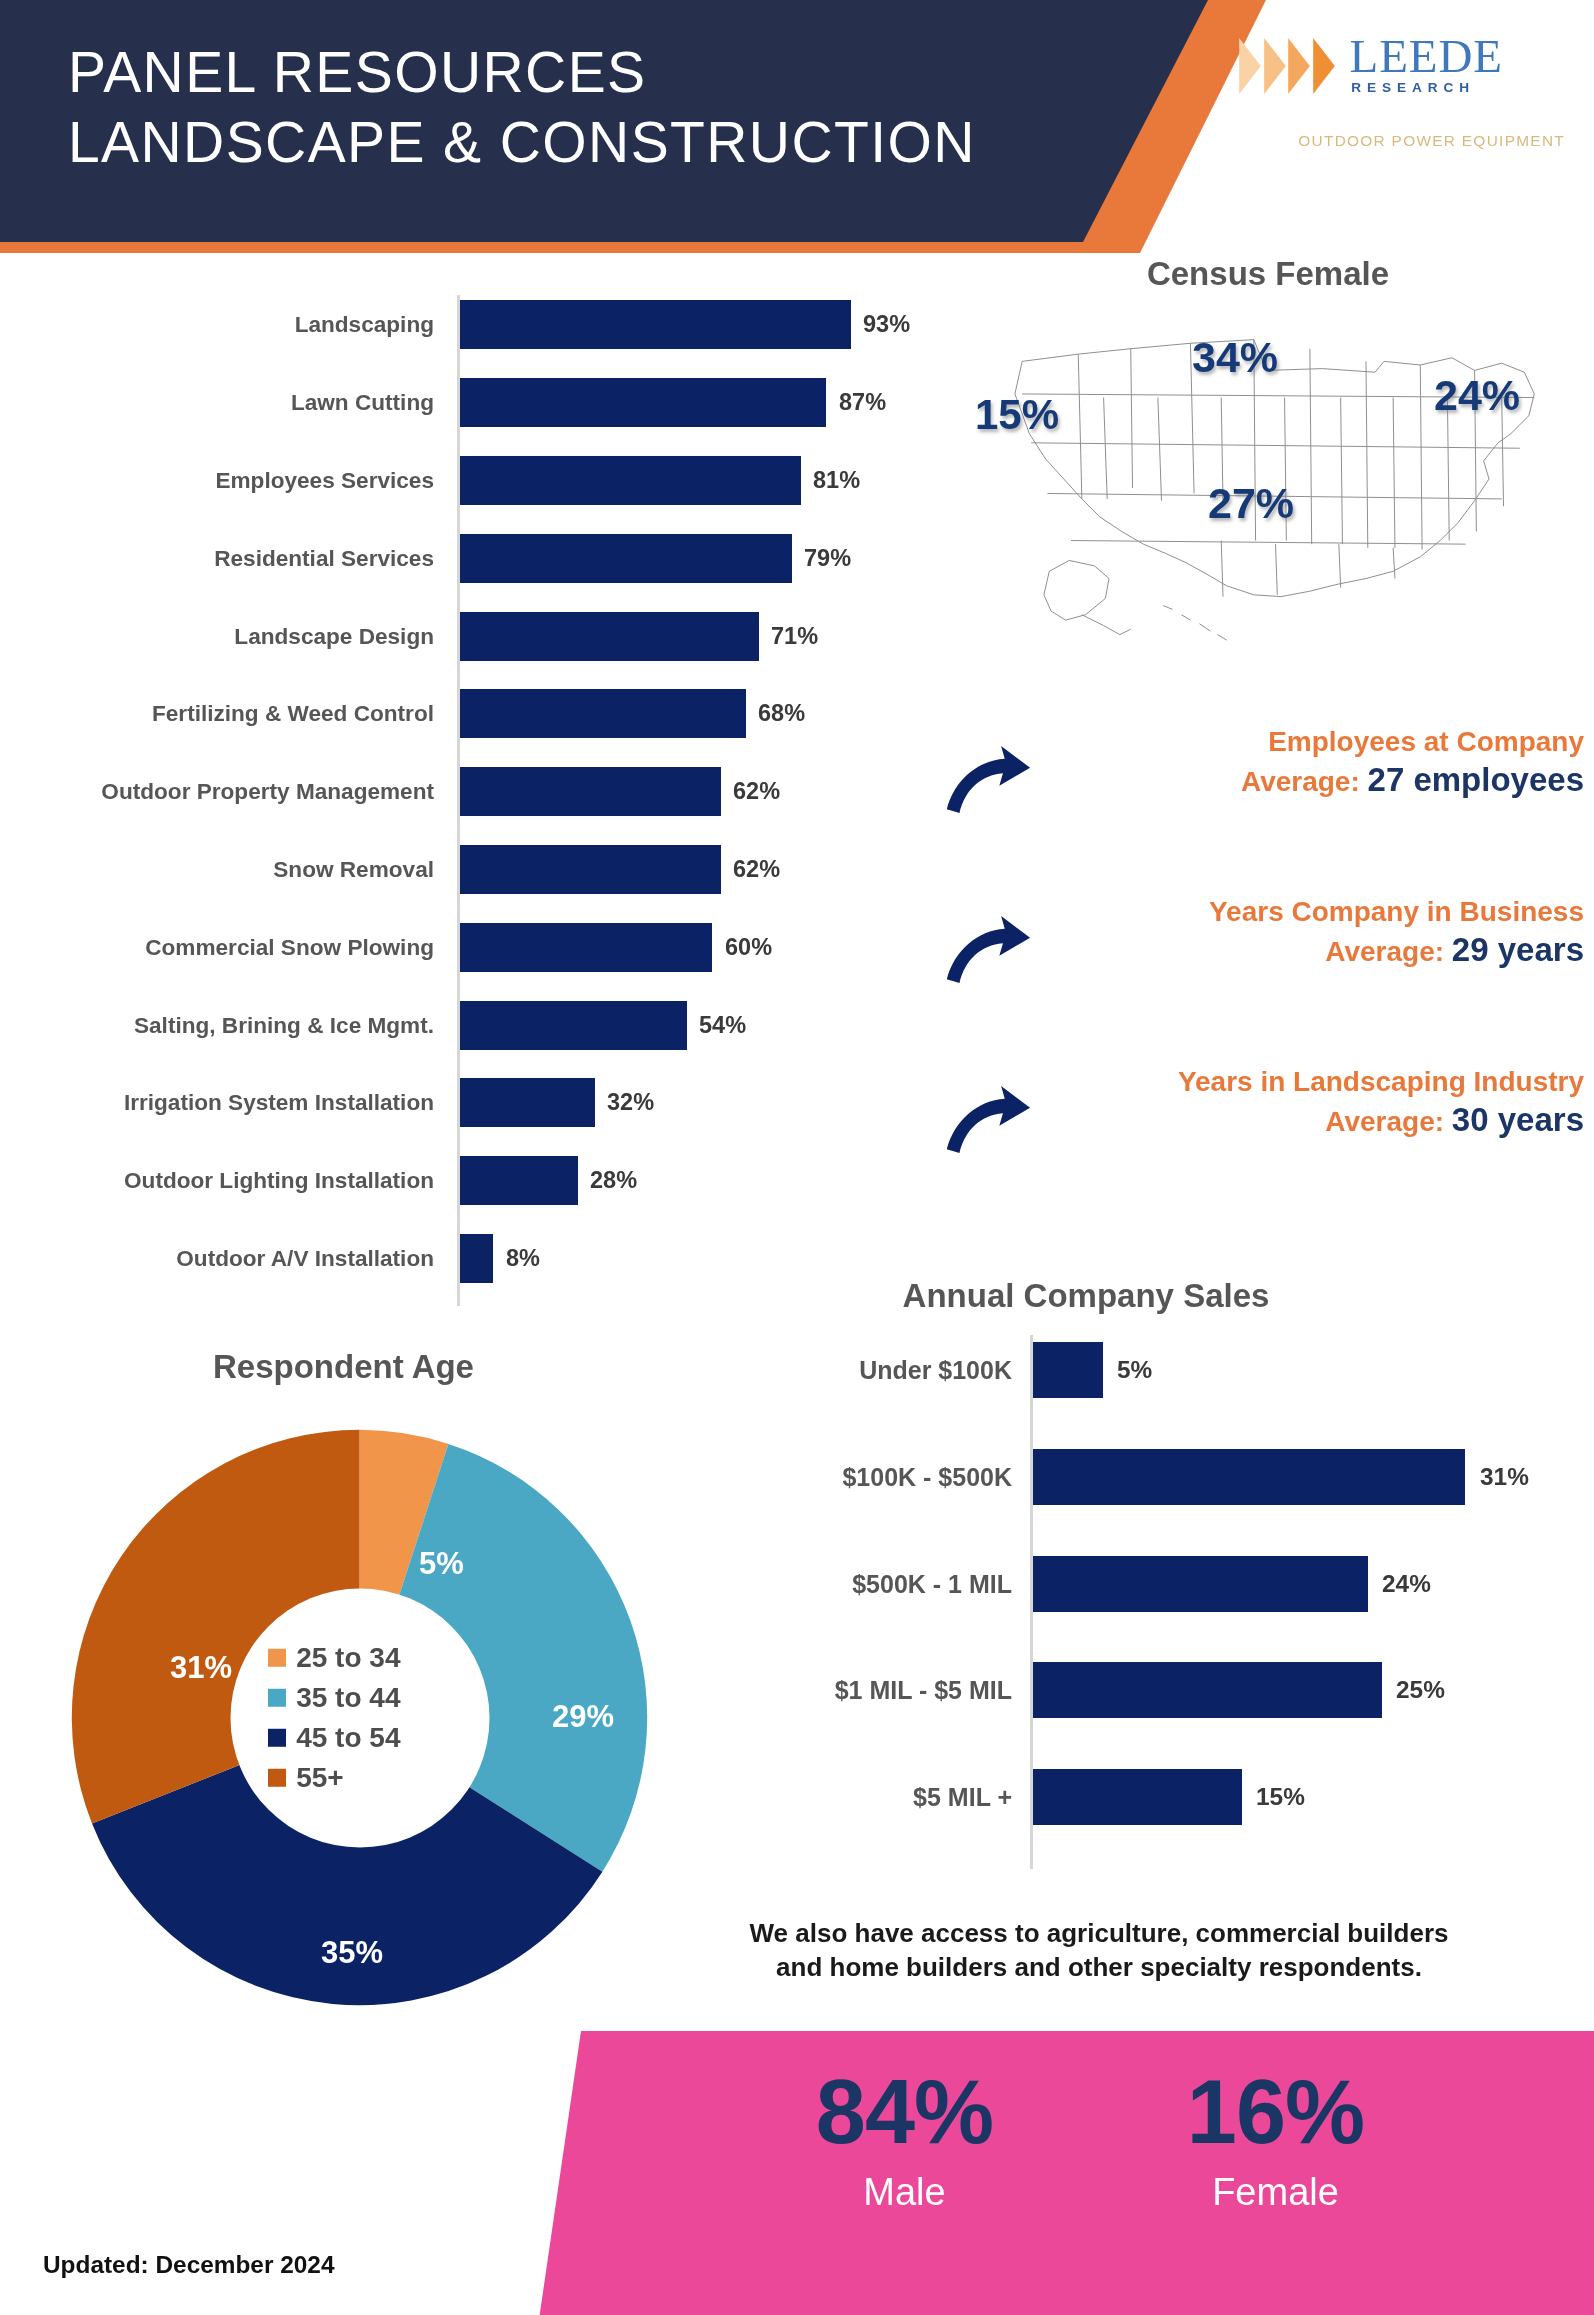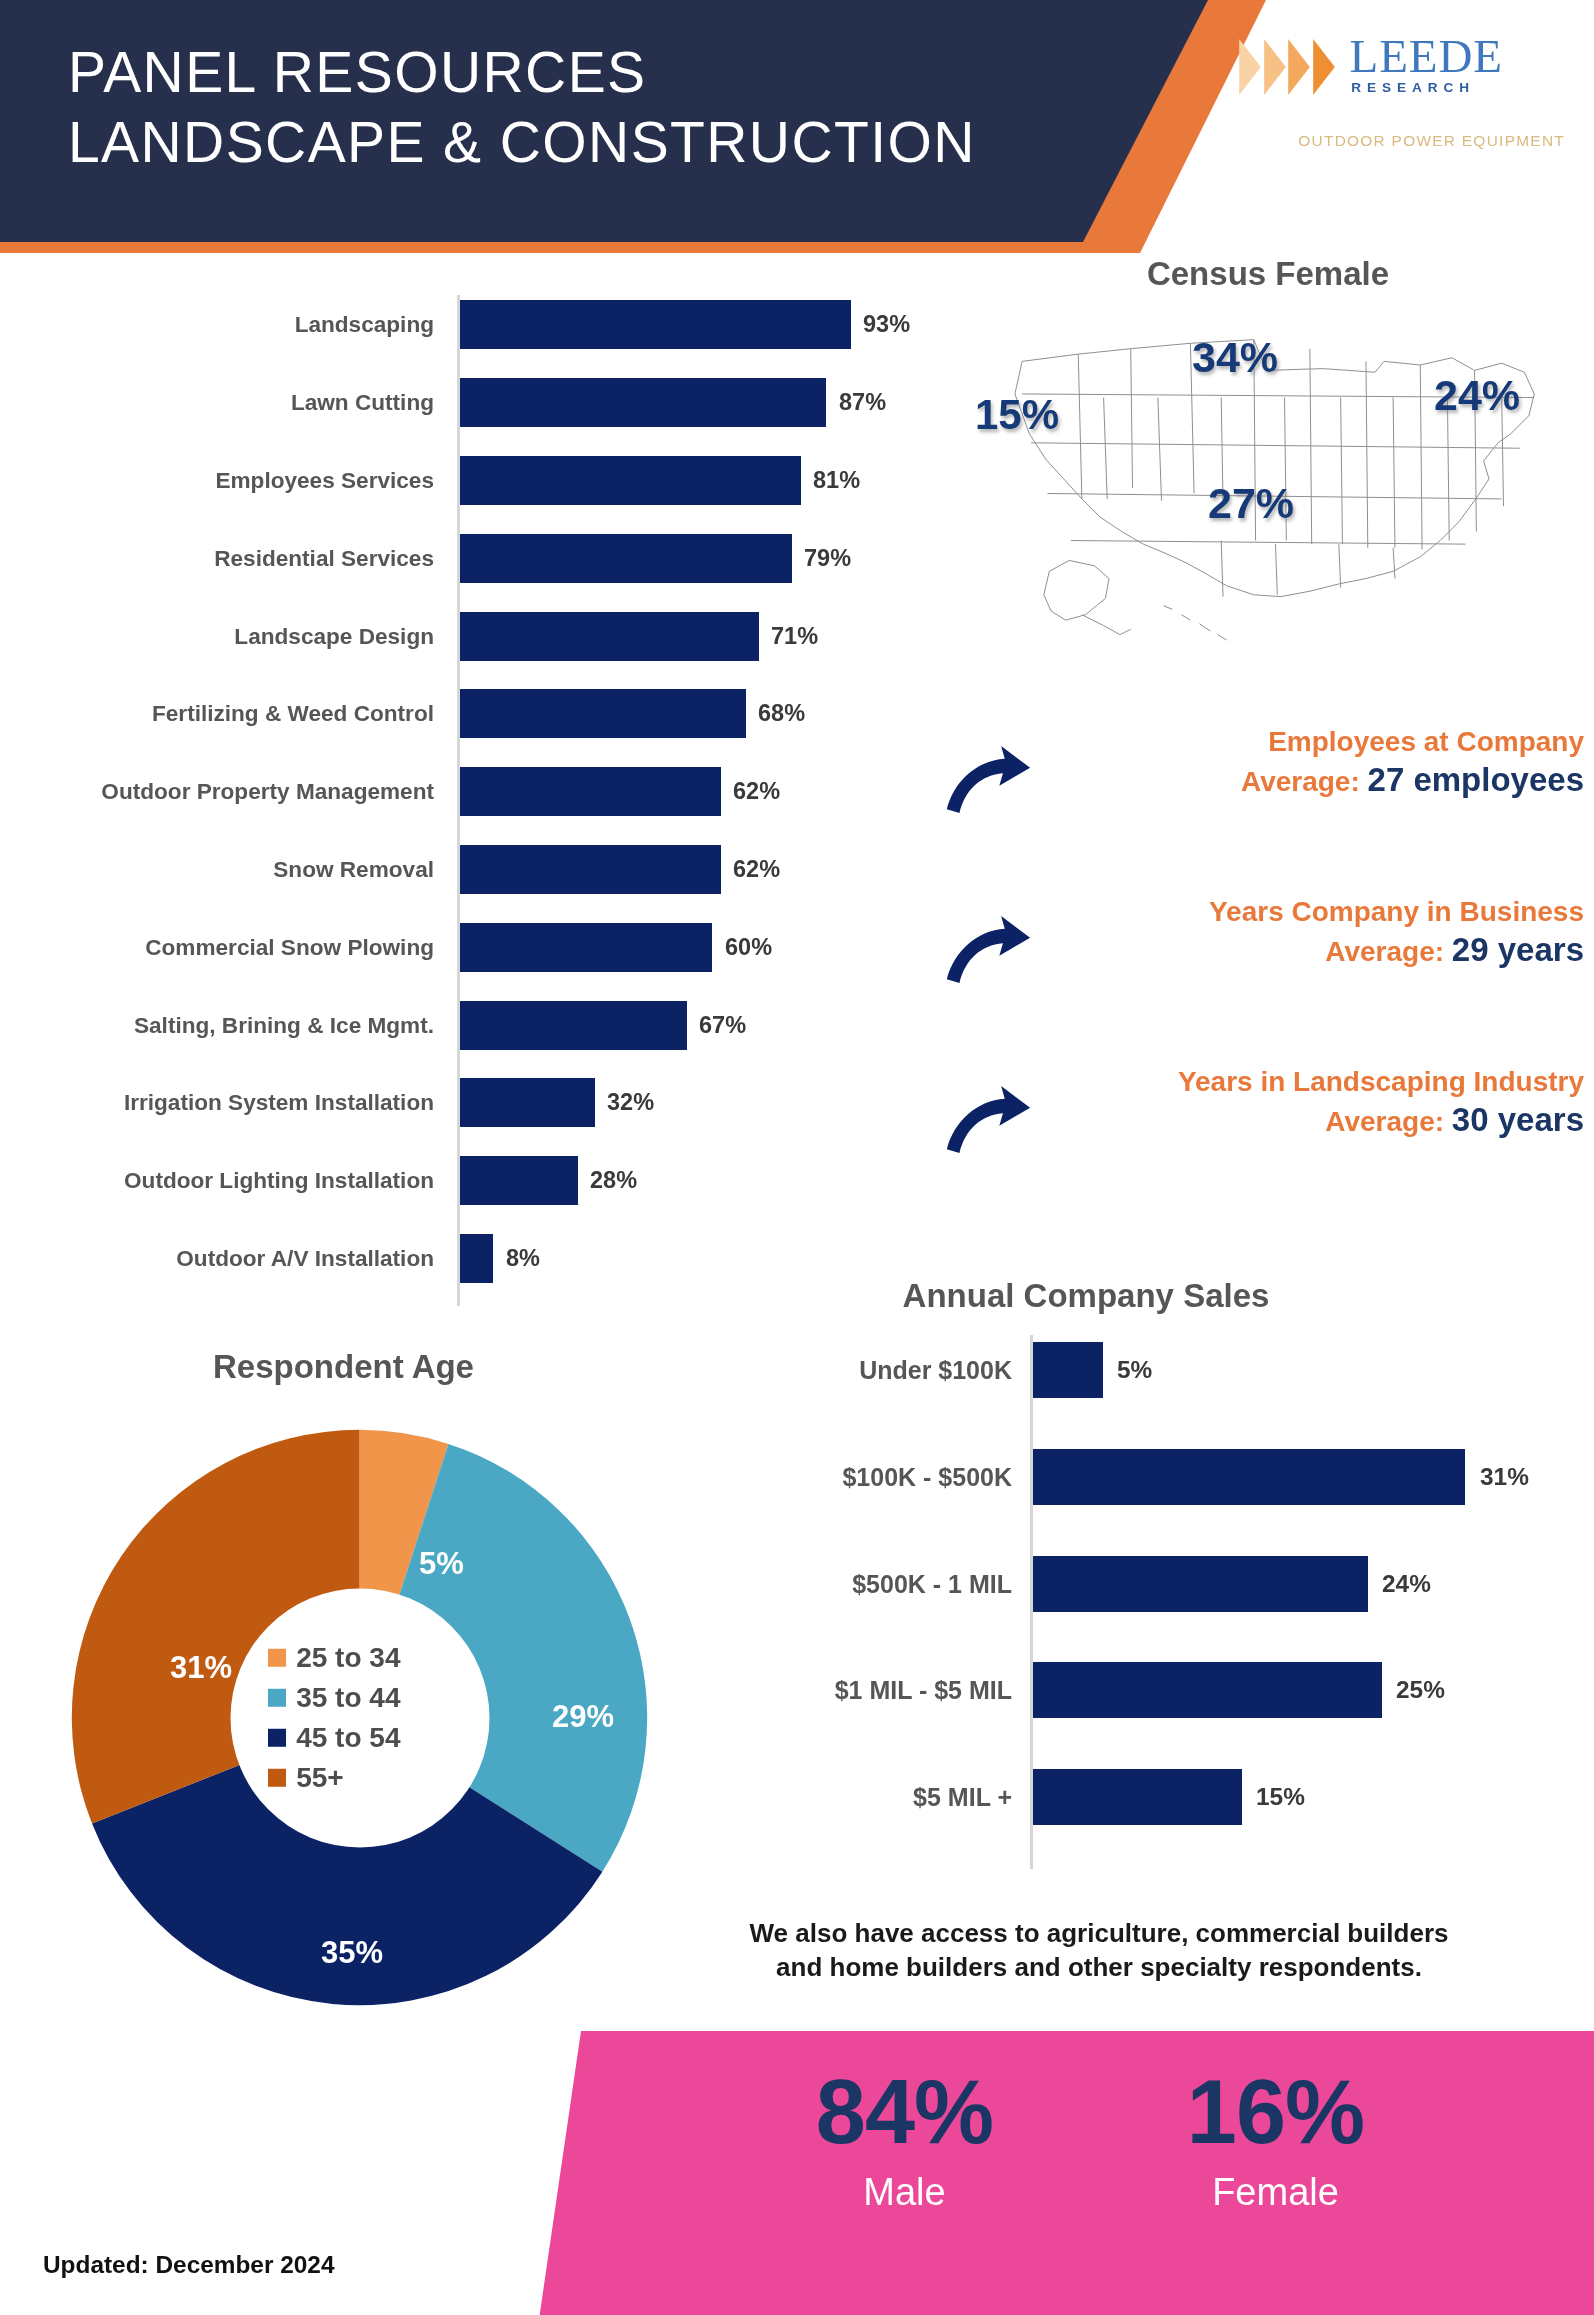--- a/index.html
+++ b/index.html
@@ -25,21 +25,21 @@
     clip-path: polygon(0 0, 1208px 0, 1083px 242px, 0 242px);
   }
   .header-title {
     position:absolute; left:68px; top:38px; width:995px;
     color:#ffffff;
     font-size:57px; line-height:1.22; letter-spacing:1.4px;
     font-weight:400;
   }
   
   .logo { position:absolute; left:1239px; top:34px; width:326px; height:118px; }
-  .logo-row { display:flex; align-items:flex-end; }
+  .logo-row { display:flex; align-items:center; }
   .chevrons { display:flex; gap:2.7px; margin-top:2.7px; }
   .chev { width:22px; height:56px; }
   .logo-word {
     margin-left:14.5px;
     font-family:"Liberation Serif", serif;
     font-size:47px; line-height:0.95; color:#3f78bd;
     letter-spacing:0.9px; font-weight:400;
   }
   .logo-sub {
     margin-left:16.3px; margin-top:1.8px;
@@ -250,21 +250,21 @@
           <div class="svc-val" style="left:733px">62%</div>
         </div>
         <div class="svc-row" style="top: 628px;">
           <div class="svc-label">Commercial Snow Plowing</div>
           <div class="svc-bar" style="width:252px"></div>
           <div class="svc-val" style="left:725px">60%</div>
         </div>
         <div class="svc-row" style="top: 706px;">
           <div class="svc-label">Salting, Brining &amp; Ice Mgmt.</div>
           <div class="svc-bar" style="width:227px"></div>
-          <div class="svc-val" style="left:699px">67%</div>
+          <div class="svc-val" style="left:699px">54%</div>
         </div>
         <div class="svc-row" style="top: 783px;">
           <div class="svc-label">Irrigation System Installation</div>
           <div class="svc-bar" style="width:135px"></div>
           <div class="svc-val" style="left:607px">32%</div>
         </div>
         <div class="svc-row" style="top: 861px;">
           <div class="svc-label">Outdoor Lighting Installation</div>
           <div class="svc-bar" style="width:118px"></div>
           <div class="svc-val" style="left:590px">28%</div>

